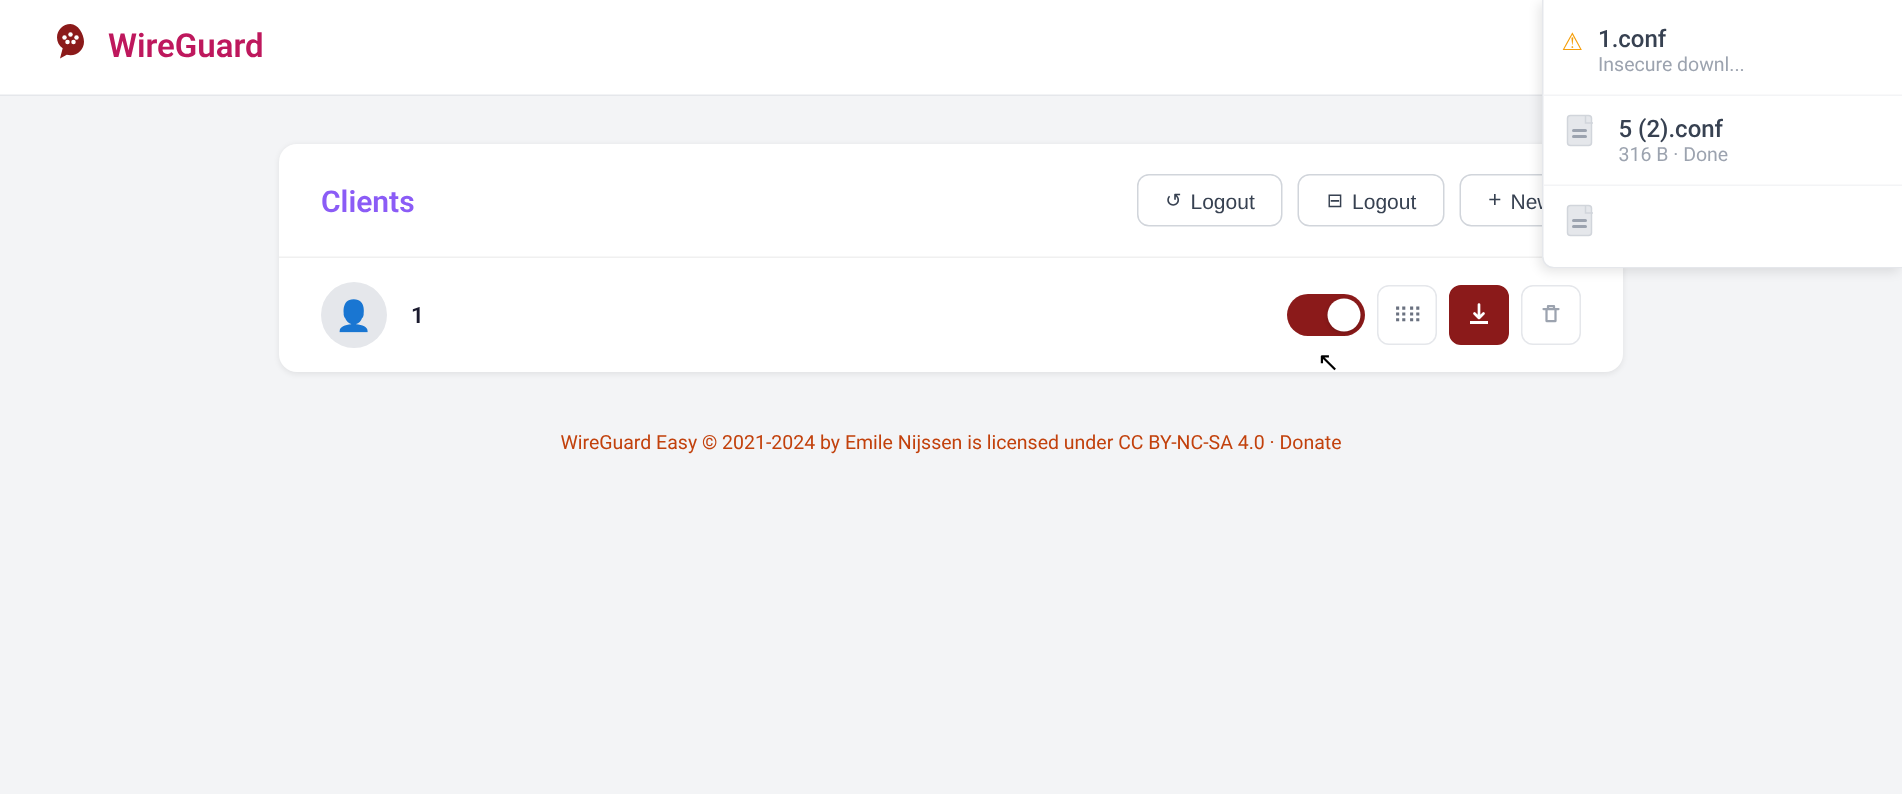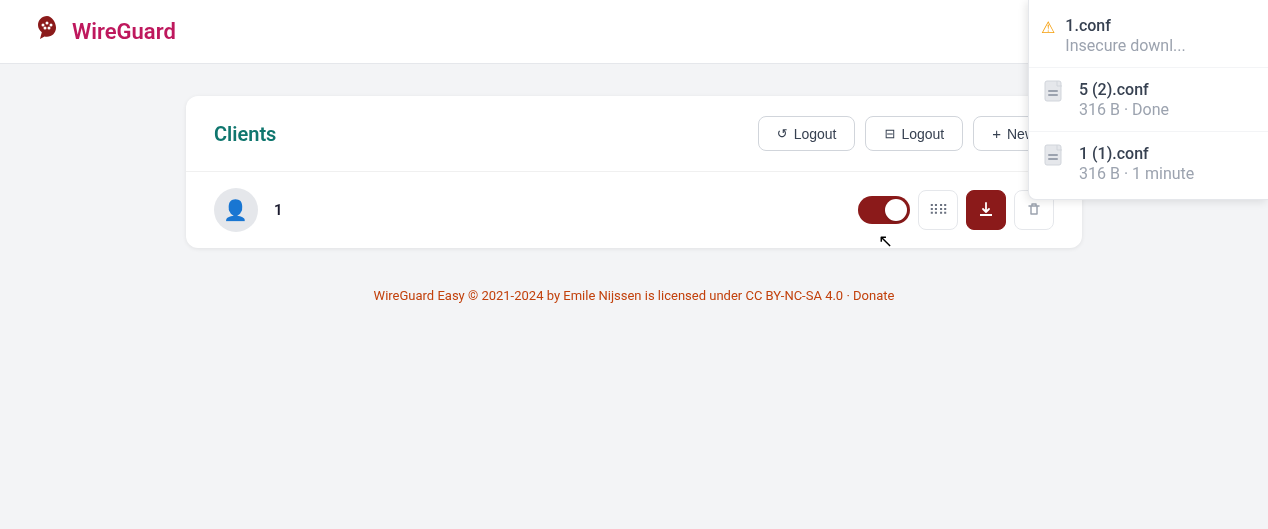--- a/index.html
+++ b/index.html
@@ -83,21 +83,21 @@
     .card-header {
       display: flex;
       align-items: center;
       justify-content: space-between;
       padding: 20px 28px;
       border-bottom: 1px solid #f0f0f0;
     }
     .card-title {
       font-size: 20px;
       font-weight: 600;
-      color: #0f766e;
+      color: #8b5cf6;
     }
     .card-actions {
       display: flex;
       gap: 10px;
     }
 
     
     .btn {
       display: flex;
       align-items: center;
@@ -250,21 +250,21 @@
     }
     .tray-filename {
       font-size: 16px;
       font-weight: 500;
       color: #374151;
       white-space: nowrap;
       overflow: hidden;
       text-overflow: ellipsis;
     }
     .tray-status {
-      font-size: 16px;
+      font-size: 13px;
       color: #9ca3af;
       margin-top: 1px;
     }
     .tray-warn-icon {
       color: #f59e0b;
       font-size: 16px;
       flex-shrink: 0;
       margin-top: 2px;
     }
     .tray-divider {
@@ -392,20 +392,16 @@
 
   <div class="tray-item">
     <div class="tray-file-icon">
       <svg viewBox="0 0 22 26" fill="none" xmlns="http://www.w3.org/2000/svg">
         <rect x="1" y="1" width="16" height="20" rx="2" fill="#e5e7eb" stroke="#d1d5db" stroke-width="1"></rect>
         <rect x="4" y="14" width="10" height="2" rx="1" fill="#9ca3af"></rect>
         <rect x="4" y="10" width="10" height="2" rx="1" fill="#9ca3af"></rect>
         <path d="M13 1v5h5" stroke="#d1d5db" stroke-width="1"></path>
       </svg>
     </div>
-    <div class="tray-item-info">
-      <div class="tray-filename">1 (1).conf</div>
-      <div class="tray-status">316 B · 1 minute</div>
-    </div>
   </div>
 </div>
 
 <div style="position:absolute; left:878px; top:230px; font-size:18px; pointer-events:none; z-index:100;">↖</div>
 
 </body></html>

